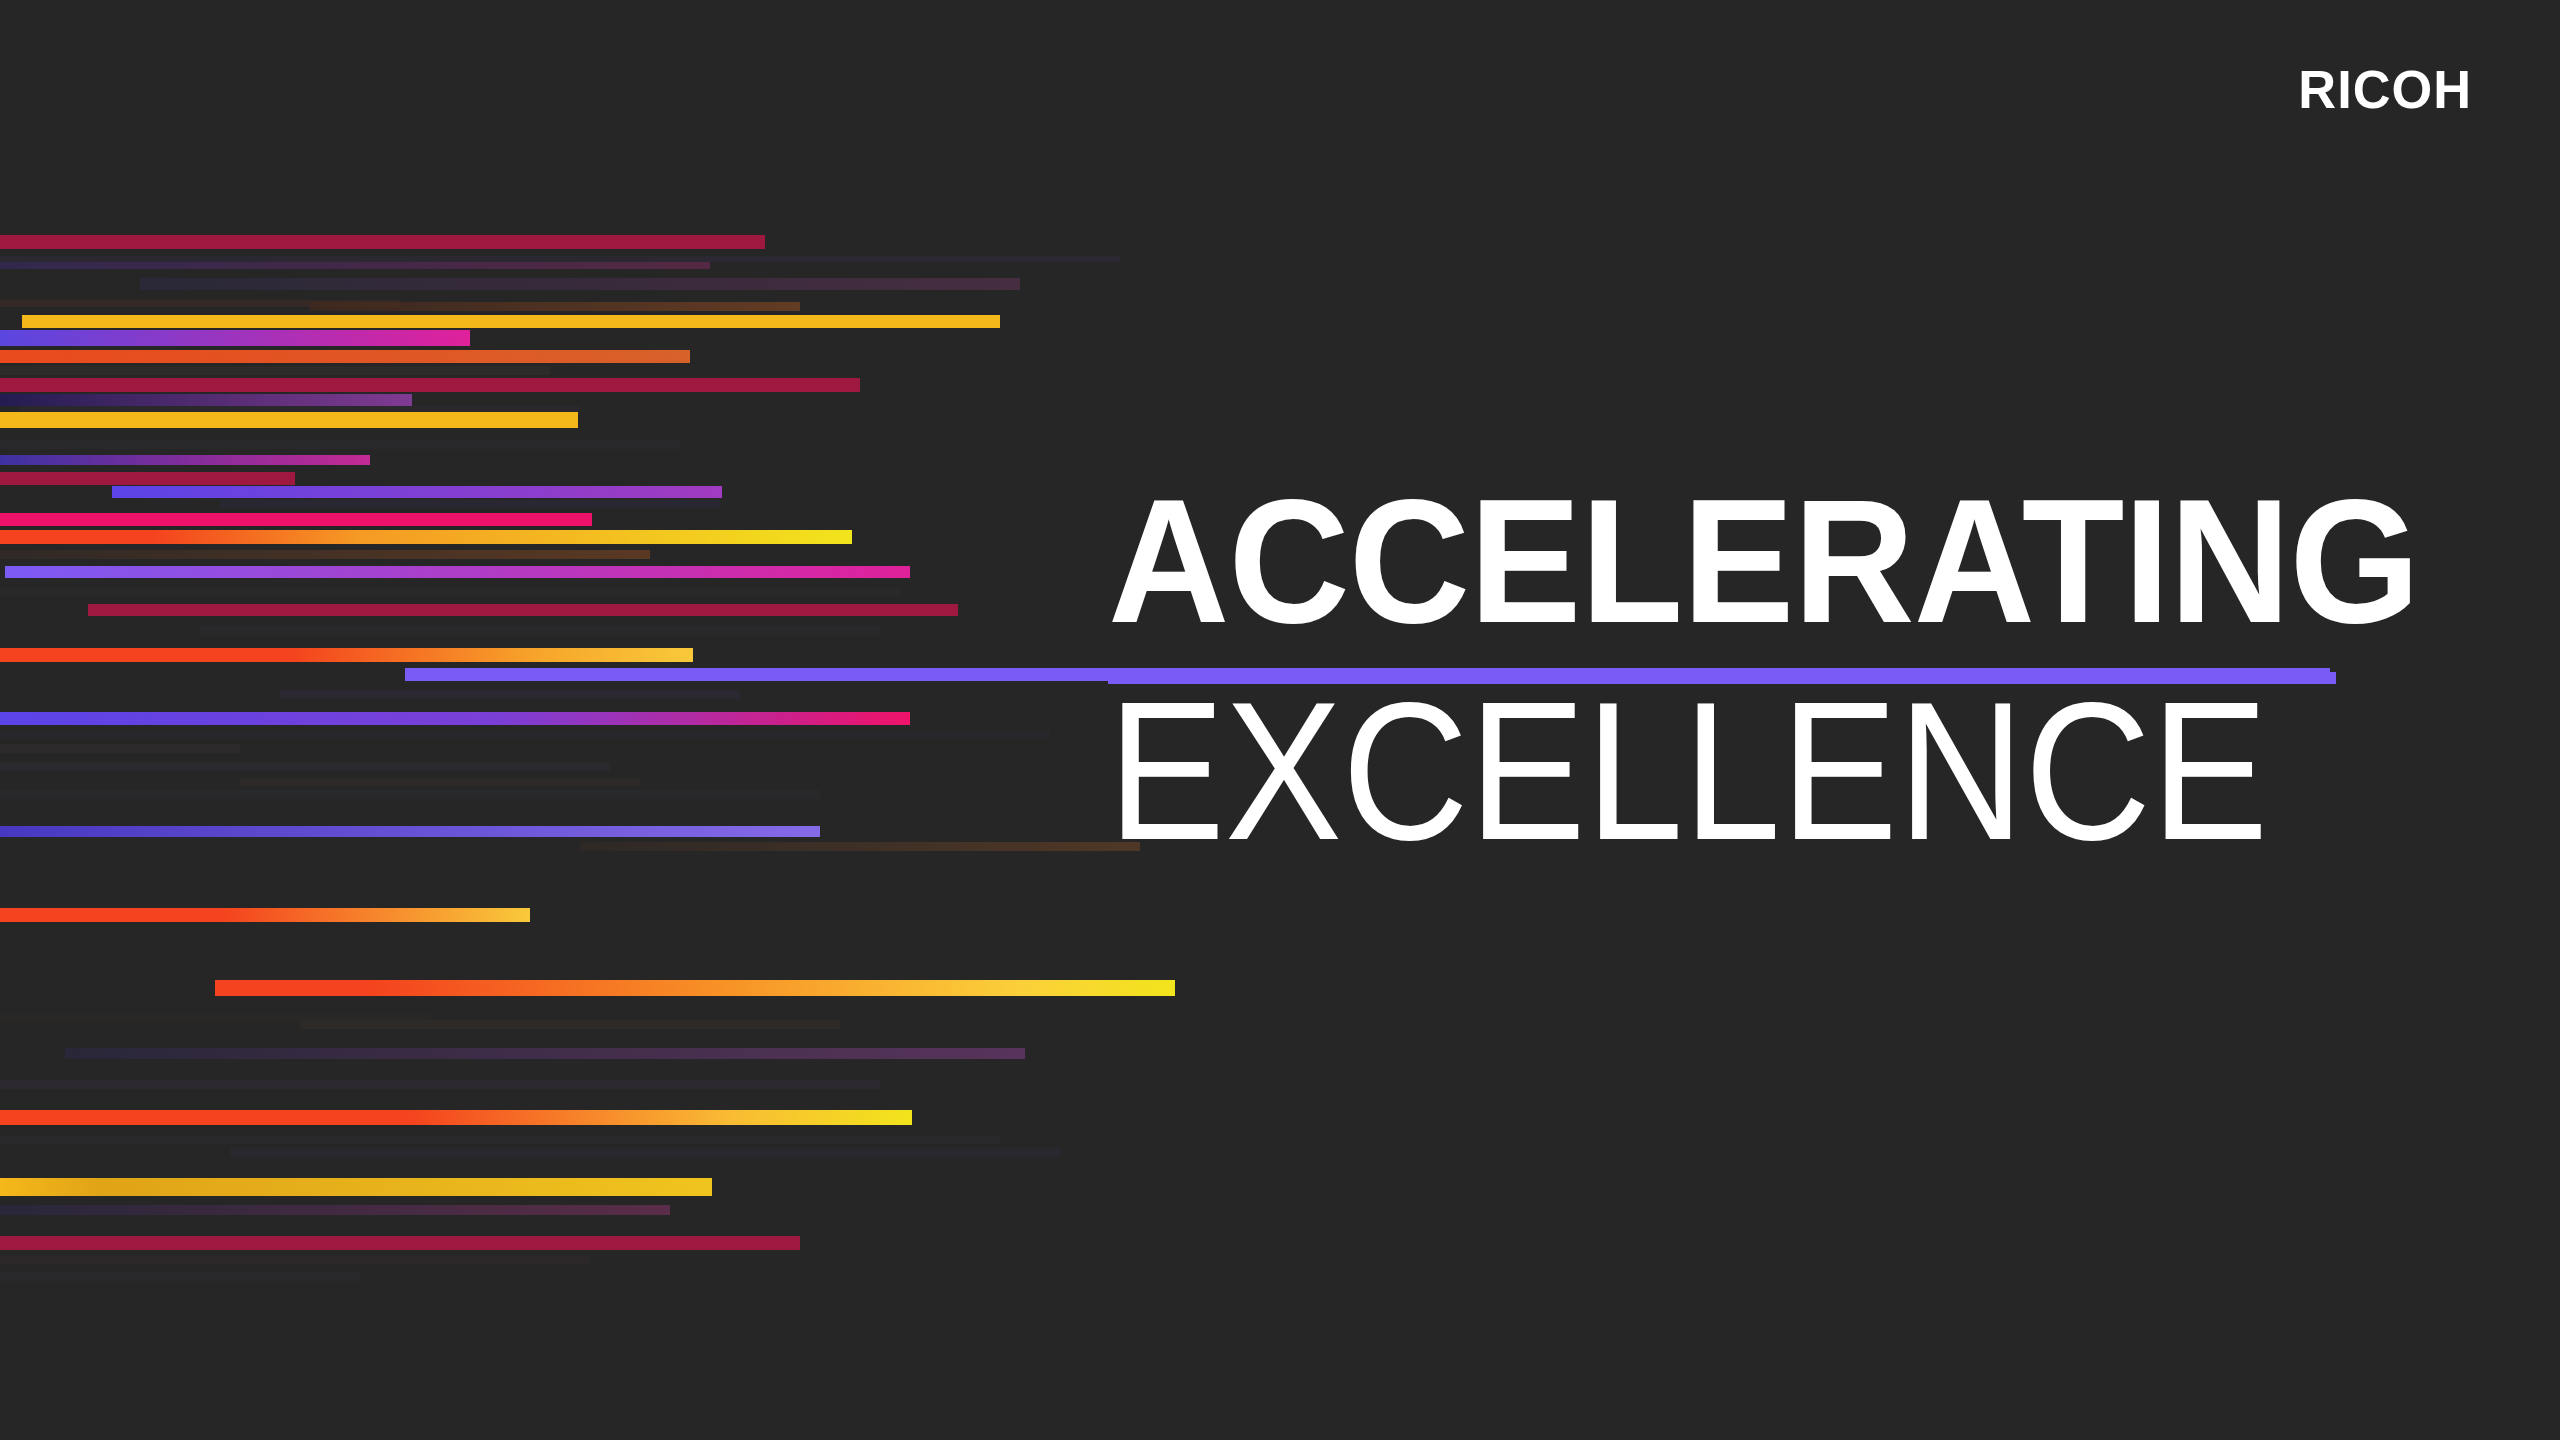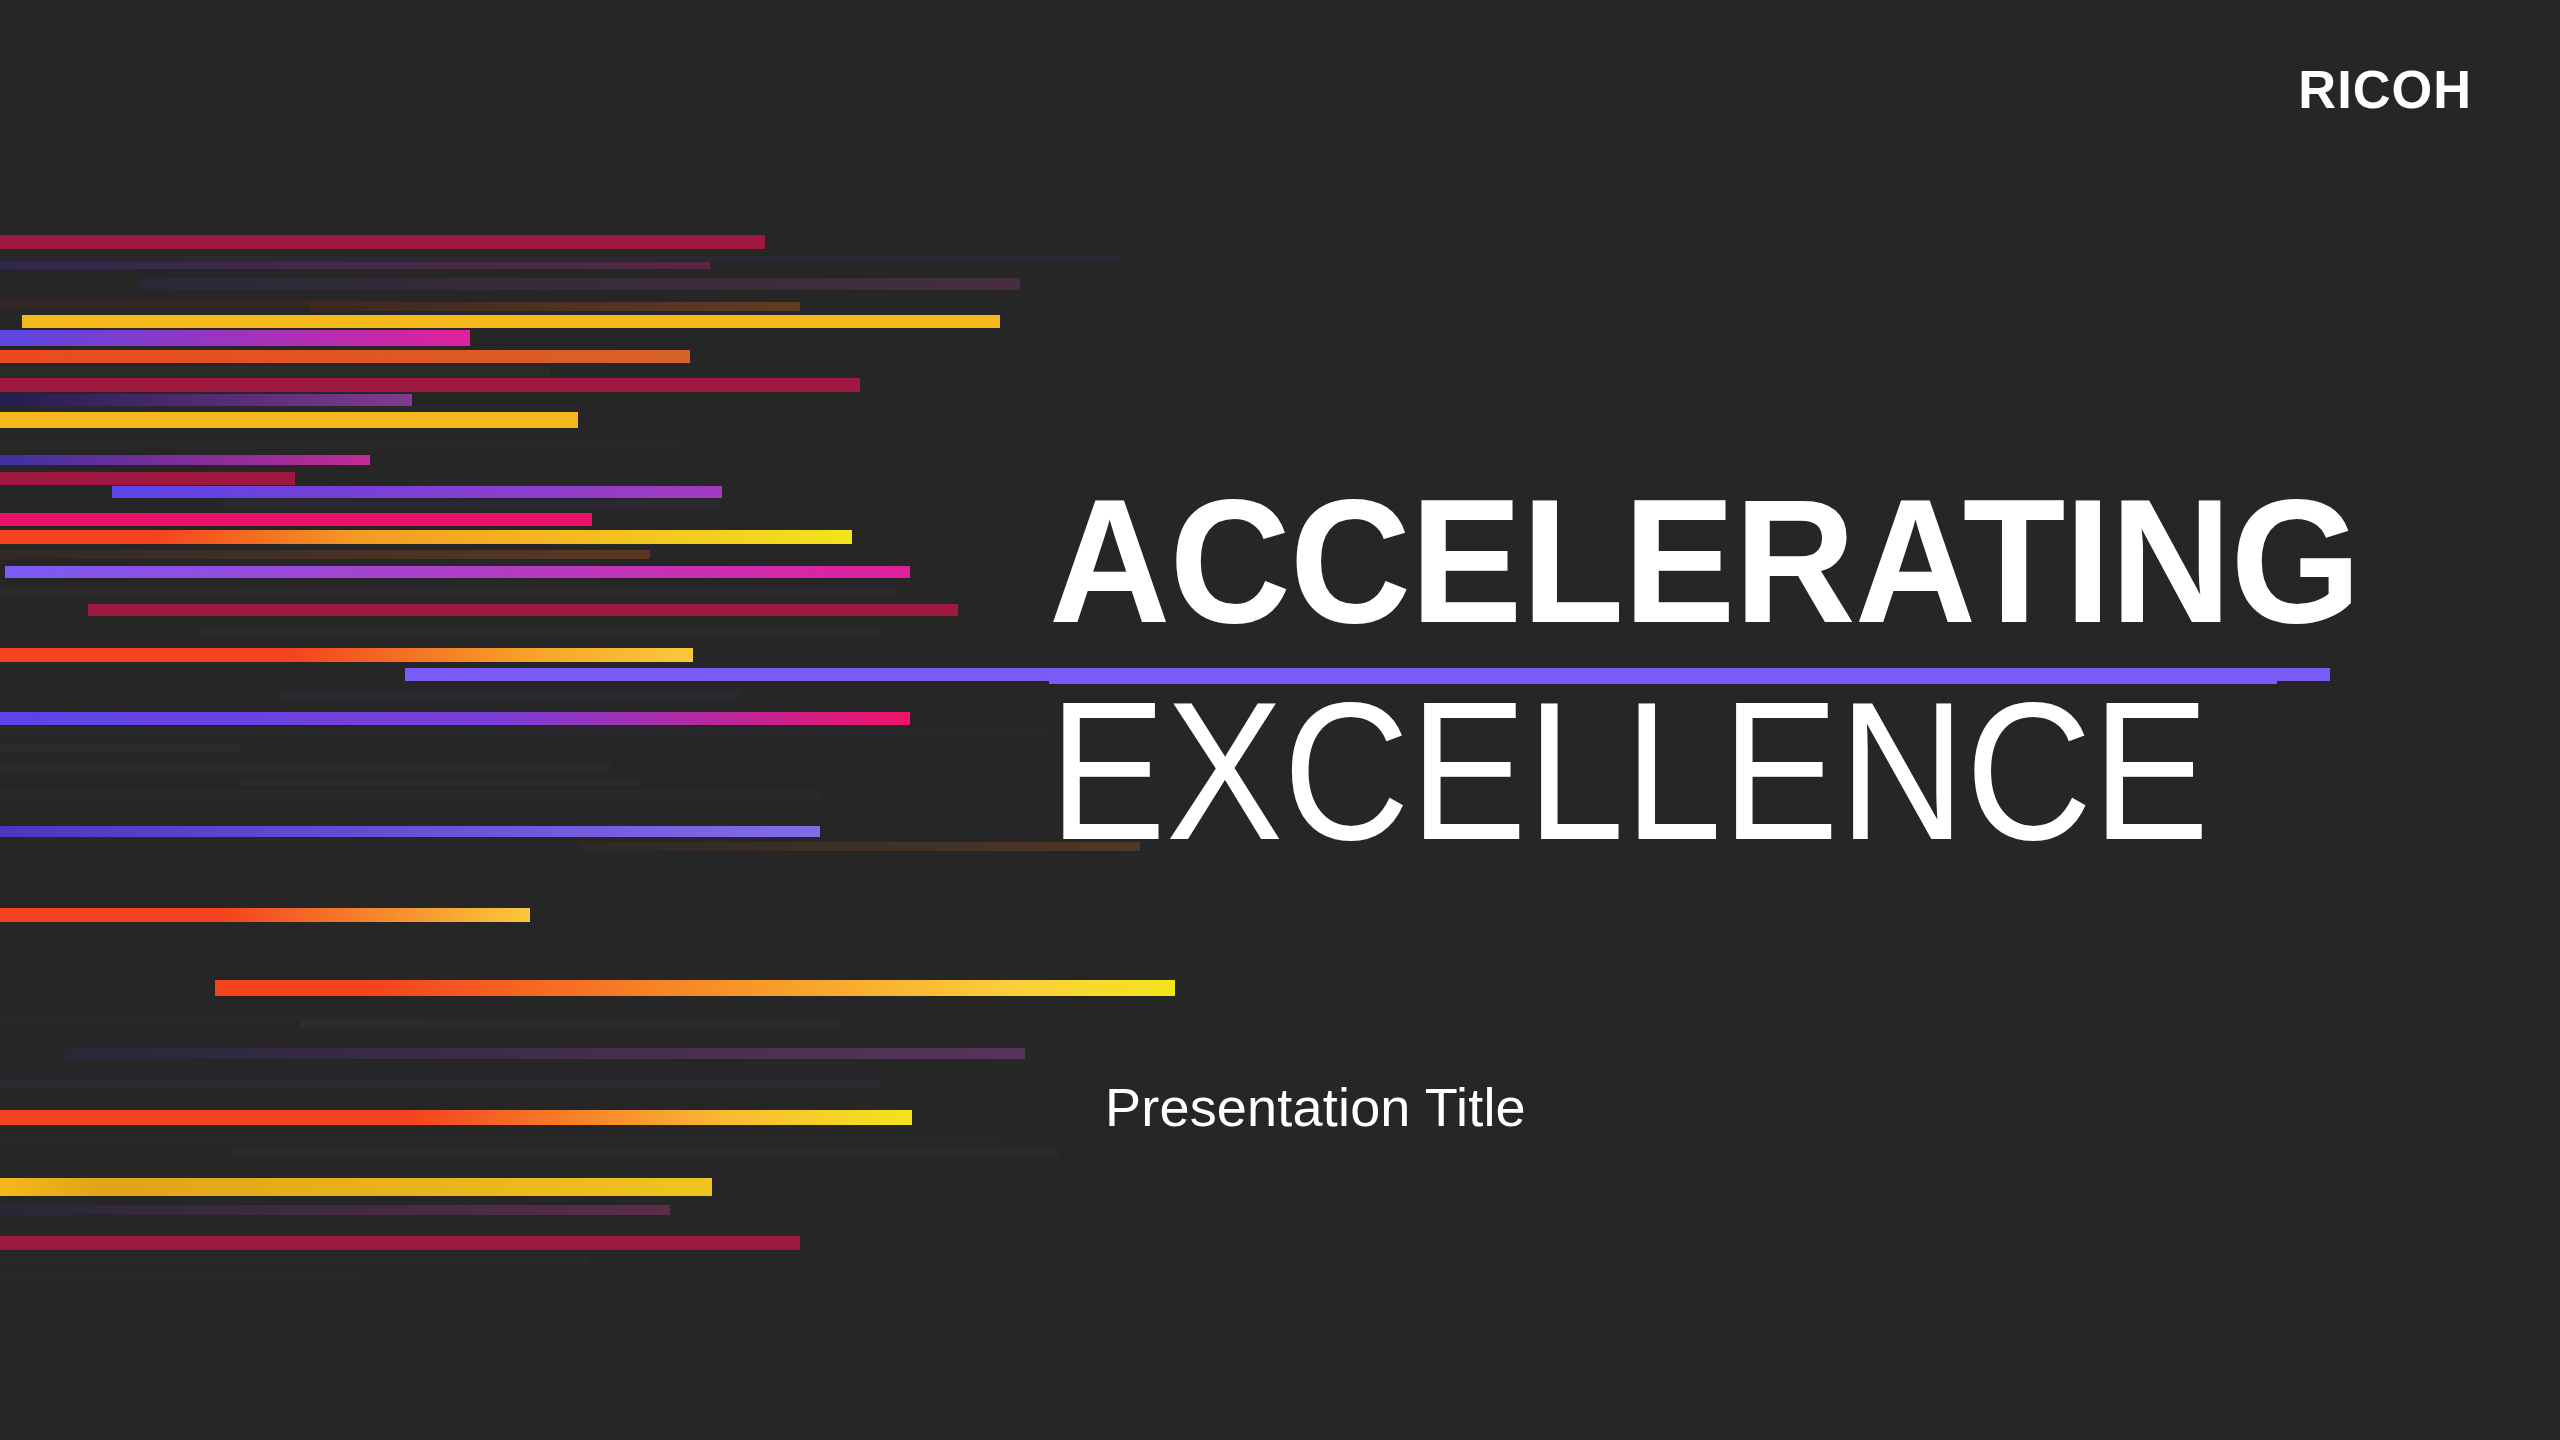--- a/index.html
+++ b/index.html
@@ -45,21 +45,21 @@
     letter-spacing: 1px;
     line-height: 1;
     transform: scaleX(0.97);
     transform-origin: right center;
     white-space: nowrap;
   }
 
   
   .headline {
     position: absolute;
-    left: 1049px;
+    left: 1108px;
     top: 482px;
     width: 1250px;
   }
   .headline-top {
     color: #ffffff;
     font-family: "Liberation Sans", "DejaVu Sans", sans-serif;
     font-weight: 700;
     font-size: 176px;
     line-height: 0.90;
     letter-spacing: -1px;
@@ -164,15 +164,14 @@
     </div>
 
   <div class="logo">RICOH</div>
 
   <div class="headline">
     <div class="headline-top">ACCELERATING</div>
     <div class="headline-rule" style="background: rgb(123, 91, 245);"></div>
     <div class="headline-bottom">EXCELLENCE</div>
   </div>
 
-  <div class="subtitle">Presentation Title</div>
 
 </div>
 
 </body></html>

